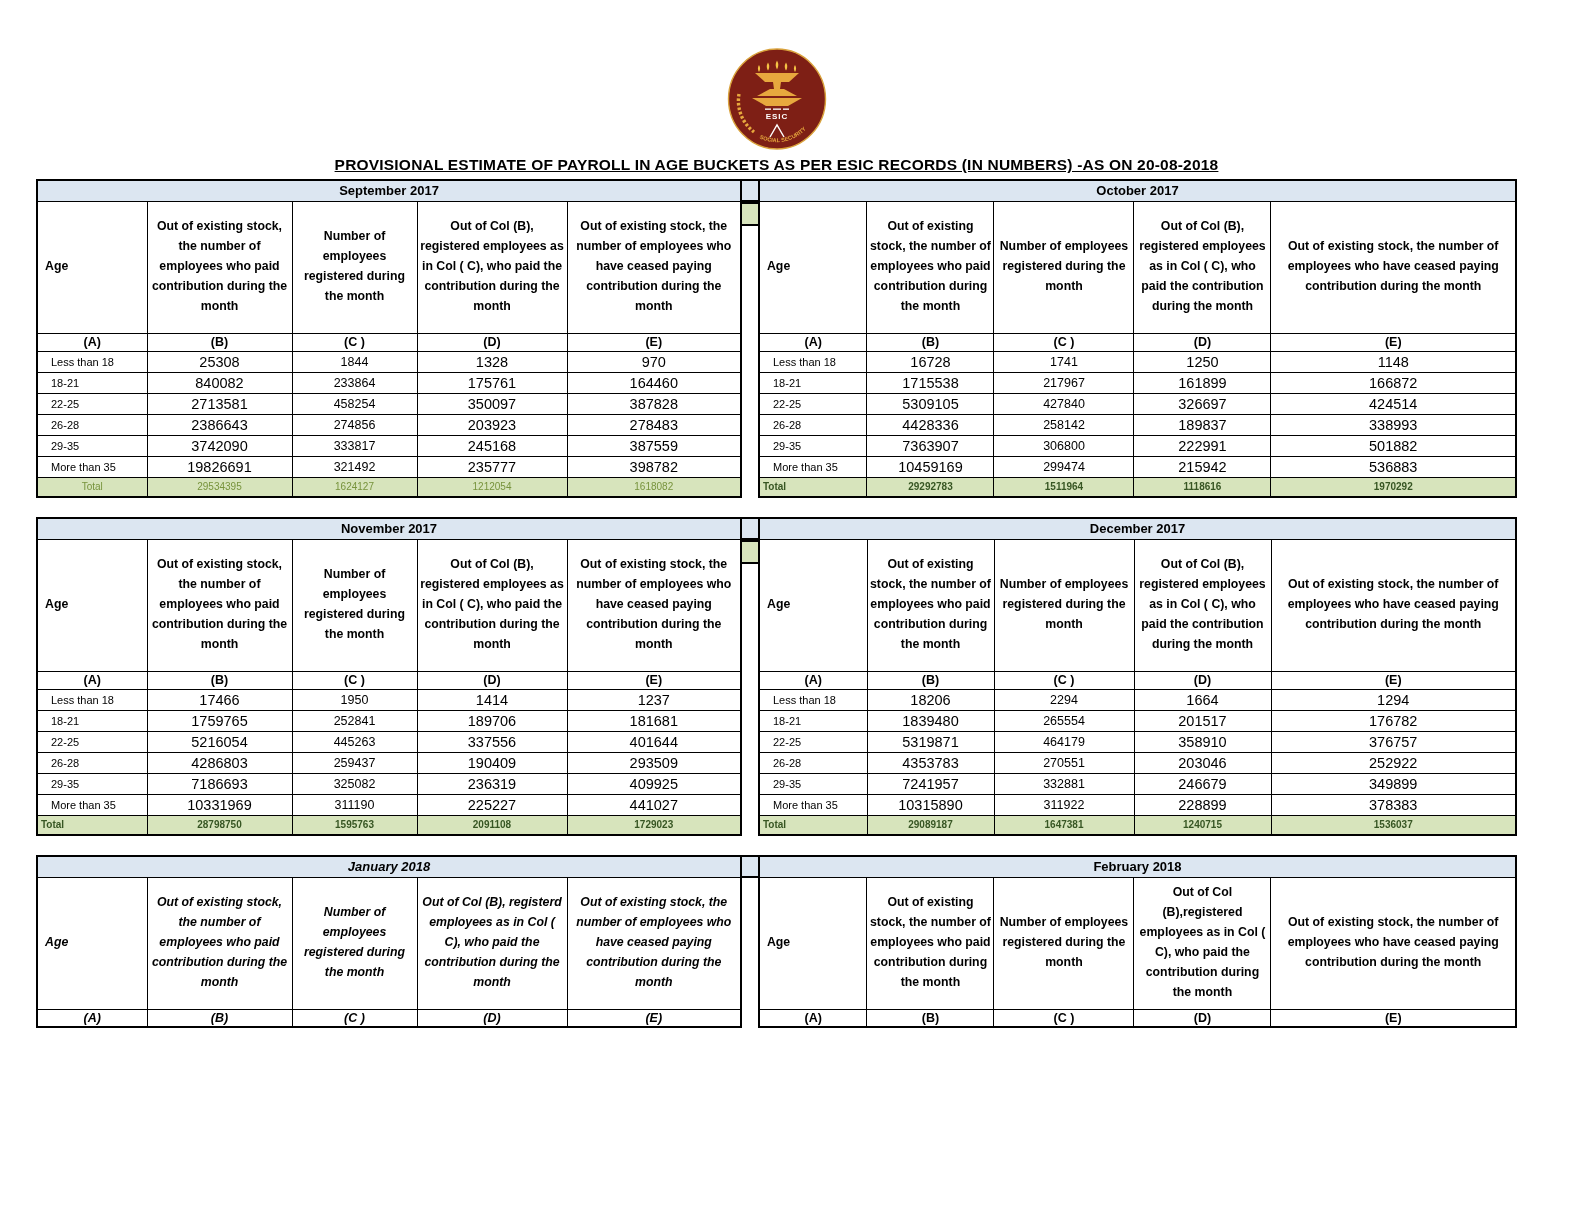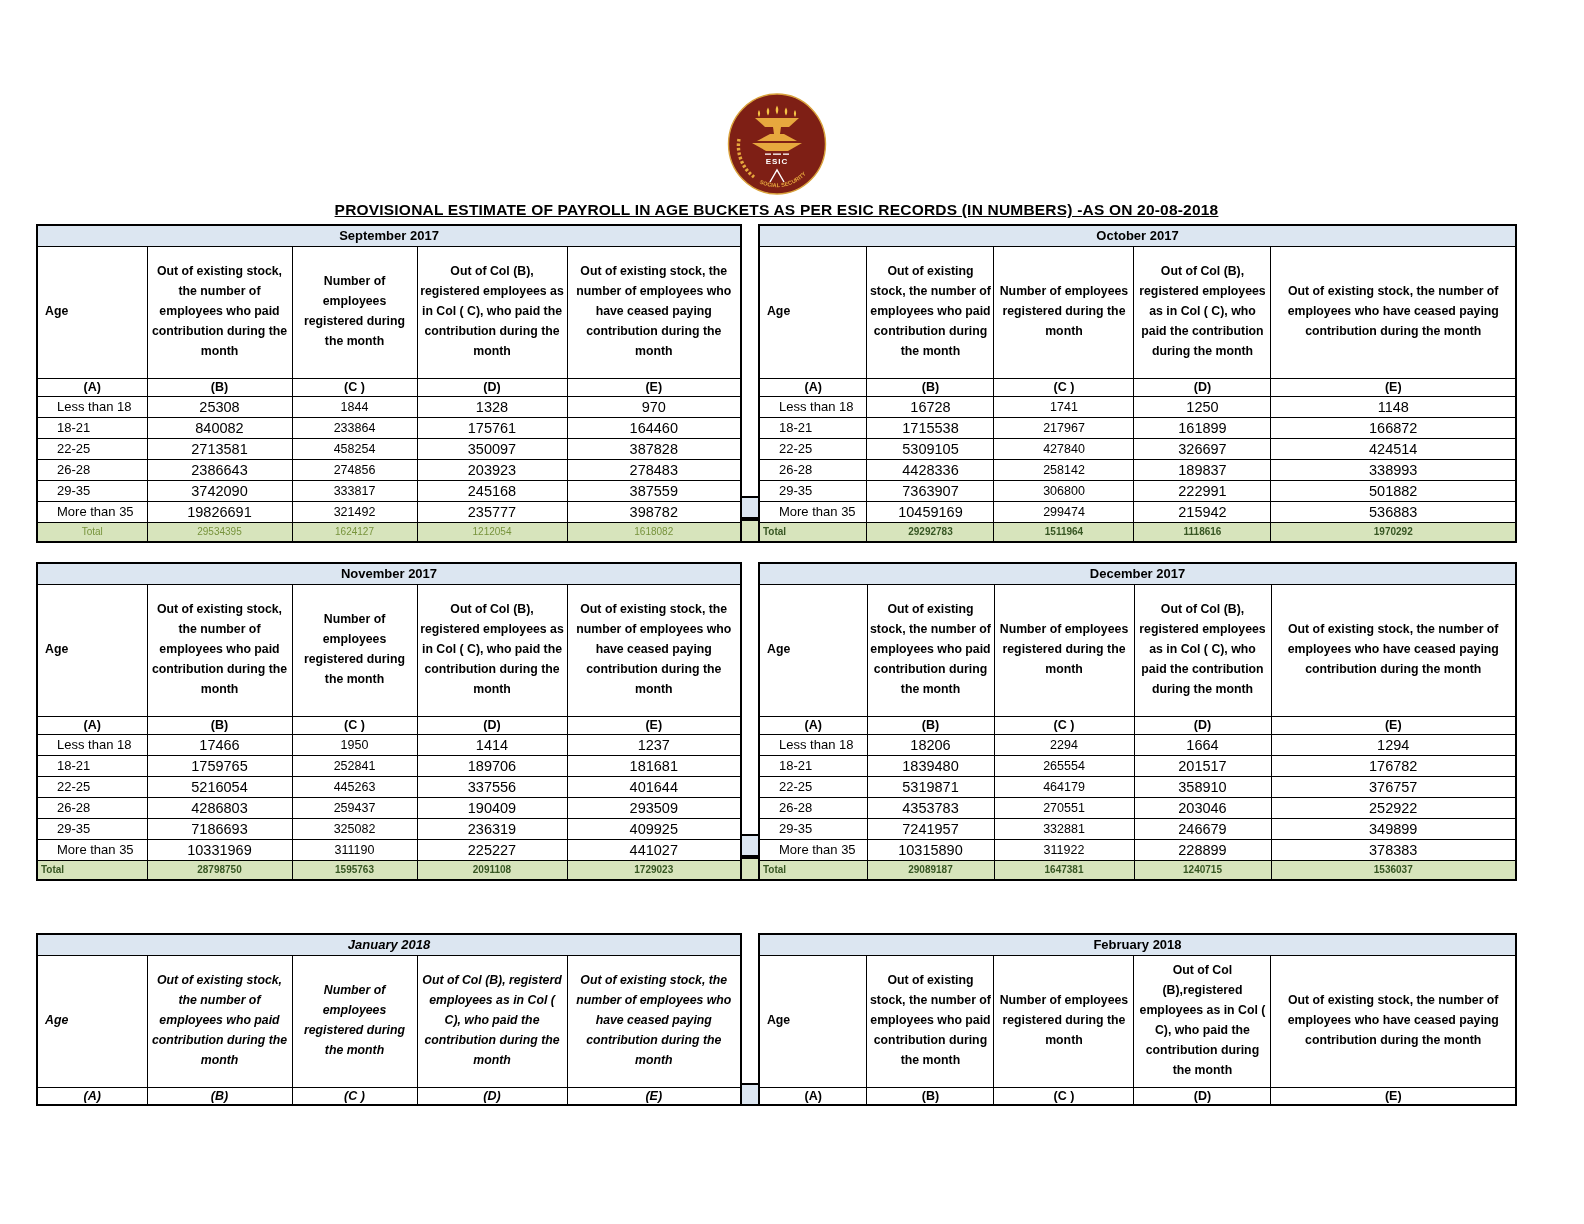--- a/index.html
+++ b/index.html
@@ -1,26 +1,26 @@
 <!DOCTYPE html>
 <html><head>
 <meta charset="utf-8">
 <style>
   html,body{margin:0;padding:0;background:#fff;}
   body{
     width:1584px;height:1224px;position:relative;overflow:hidden;
     font-family:"Liberation Sans",sans-serif;color:#000;
   }
   .content{width:1481px;margin-left:36px;}
-  .logo-wrap{padding-top:93px;text-align:center;height:102px;}
+  .logo-wrap{padding-top:48px;text-align:center;height:102px;}
   .doc-title{
     text-align:center;font-weight:bold;font-size:15.5px;
     text-decoration:underline;margin:6px 0 5px 0;letter-spacing:0.2px;
   }
-  .band{display:flex;align-items:flex-end;margin-bottom:19px;}
+  .band{display:flex;align-items:flex-start;margin-bottom:19px;}
   .gap{width:20px;display:flex;flex-direction:column;justify-content:space-between;}
   .gap-top{height:23px;background:#DCE6F1;border-top:2px solid #000;border-bottom:2px solid #000;box-sizing:border-box;}
   .gap-bottom{height:24px;background:#D7E4BC;border-top:2px solid #000;border-bottom:2px solid #000;box-sizing:border-box;}
 
   table.month-table{border-collapse:collapse;table-layout:fixed;border:2px solid #000;}
   table.month-table td{border:1px solid #000;padding:0 2px;overflow:hidden;box-sizing:border-box;}
 
   .month-row td{
     height:21px;background:#DCE6F1;text-align:center;vertical-align:middle;
     font-weight:bold;font-size:13px;border-bottom:2px solid #000;
@@ -28,21 +28,21 @@
   .head-row td{
     height:132px;font-weight:bold;font-size:12.3px;text-align:center;
     vertical-align:middle;line-height:1.62;border-bottom:2px solid #000;padding:0 4px;
   }
   .head-row td.h0{text-align:left;padding-left:7px;}
   .letters-row td{
     height:18px;font-weight:bold;font-size:12.5px;text-align:center;
     vertical-align:middle;border-bottom:2px solid #000;
   }
   .data-row td{height:21px;text-align:center;vertical-align:middle;font-size:14.5px;}
-  .data-row td.c0{text-align:left;font-size:13px;padding-left:19px;}
+  .data-row td.c0{text-align:left;font-size:11px;padding-left:13px;}
   .data-row td.c2{font-size:12.5px;}
   .total-row td{height:20px;background:#D7E4BC;text-align:center;vertical-align:middle;font-size:10px;}
   .total-row.olive td{color:#77933C;font-weight:normal;}
   .total-row.bold td{color:#375623;font-weight:bold;}
   .total-row.bold td.c0{text-align:left;padding-left:3px;}
 </style>
 </head>
 <body>
 
 <div class="content">
@@ -428,21 +428,21 @@
               <td class="letter-cell">(B)</td>
               <td class="letter-cell">(C )</td>
               <td class="letter-cell">(D)</td>
               <td class="letter-cell">(E)</td>
             </tr>
           </tbody>
         </table>
         <div class="gap">
           <div class="gap-top"></div>
         </div>
-        <table class="month-table right" style="width: 757px; margin-top: 33px;">
+        <table class="month-table right" style="width: 757px;">
           <colgroup>
             <col style="width: 108px;">
             <col style="width: 127px;">
             <col style="width: 140px;">
             <col style="width: 137px;">
             <col style="width: 245px;">
           </colgroup>
           <tbody>
             <tr class="month-row">
               <td class="month-cell" colspan="5">February 2018</td>

